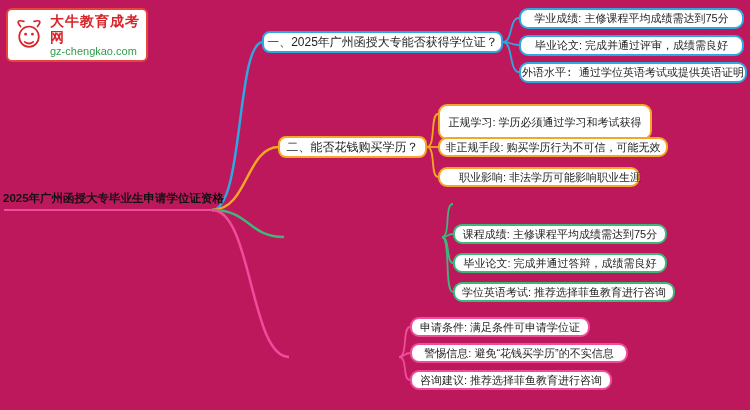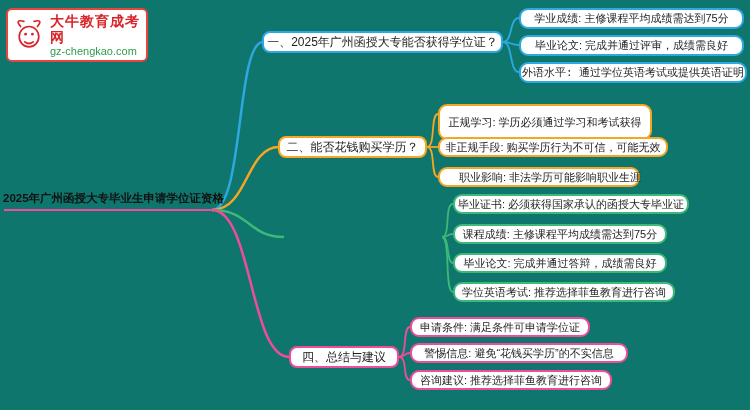--- a/index.html
+++ b/index.html
@@ -1,17 +1,17 @@
 <!DOCTYPE html>
 <html><head>
 <meta charset="utf-8">
 <style>
   html,body{margin:0;padding:0;background:#ffffff;}
   body{font-family:"Liberation Sans","DejaVu Sans",sans-serif;}
-  #stage{position:relative;width:750px;height:410px;background:#0f766e;overflow:hidden;}
+  #stage{position:relative;width:750px;height:410px;background:#be185d;overflow:hidden;}
   #connector-layer{position:absolute;left:0;top:0;width:750px;height:410px;z-index:0;}
   .node{position:absolute;z-index:2;background:#ffffff;border-style:solid;border-radius:8px;
         display:flex;align-items:center;justify-content:center;white-space:nowrap;
         color:#1d1d1f;box-sizing:border-box;padding:0 6px;}
   .branch{font-size:12px;border-width:2px;font-weight:400;}
   .child{font-size:11px;border-width:2px;border-radius:9px;}
   .c-blue{border-color:#2ea8e0;}
   .c-orange{border-color:#f5a623;}
   .c-green{border-color:#3cb878;}
   .c-pink{border-color:#ee4d9b;}
@@ -79,23 +79,21 @@
   <div class="node branch c-blue" style="left:262px;top:31px;width:241px;height:22px;">一、2025年广州函授大专能否获得学位证？</div>
   <div class="node child c-blue" style="left:519px;top:8px;width:225px;height:21px;">学业成绩: 主修课程平均成绩需达到75分</div>
   <div class="node child c-blue" style="left:519px;top:35px;width:225px;height:21px;">毕业论文: 完成并通过评审，成绩需良好</div>
   <div class="node child c-blue" style="left:519px;top:62px;width:228px;height:21px;font-family:Liberation Mono, monospace;">外语水平: 通过学位英语考试或提供英语证明</div>
 
   <div class="node branch c-orange" style="left:278px;top:136px;width:149px;height:22px;">二、能否花钱购买学历？</div>
   <div class="node child c-orange" style="left:438px;top:104px;width:214px;height:36px;">正规学习: 学历必须通过学习和考试获得</div>
   <div class="node child c-orange" style="left:438px;top:137px;width:230px;height:20px;">非正规手段: 购买学历行为不可信，可能无效</div>
   <div class="node child c-orange" style="left:438px;top:167px;width:202px;height:20px;padding-left:28px;">职业影响: 非法学历可能影响职业生涯</div>
 
-  <div class="node child c-green" style="left:453px;top:194px;width:236px;height:20px;">毕业证书: 必须获得国家承认的函授大专毕业证</div>
   <div class="node child c-green" style="left:453px;top:224px;width:214px;height:20px;">课程成绩: 主修课程平均成绩需达到75分</div>
   <div class="node child c-green" style="left:453px;top:253px;width:214px;height:20px;">毕业论文: 完成并通过答辩，成绩需良好</div>
   <div class="node child c-green" style="left:453px;top:282px;width:222px;height:20px;">学位英语考试: 推荐选择菲鱼教育进行咨询</div>
 
-  <div class="node branch c-pink" style="left:289px;top:346px;width:110px;height:22px;">四、总结与建议</div>
   <div class="node child c-pink" style="left:410px;top:317px;width:180px;height:20px;">申请条件: 满足条件可申请学位证</div>
   <div class="node child c-pink" style="left:410px;top:343px;width:218px;height:20px;">警惕信息: 避免“花钱买学历”的不实信息</div>
   <div class="node child c-pink" style="left:410px;top:370px;width:202px;height:20px;">咨询建议: 推荐选择菲鱼教育进行咨询</div>
 
 </div>
 
 </body></html>

